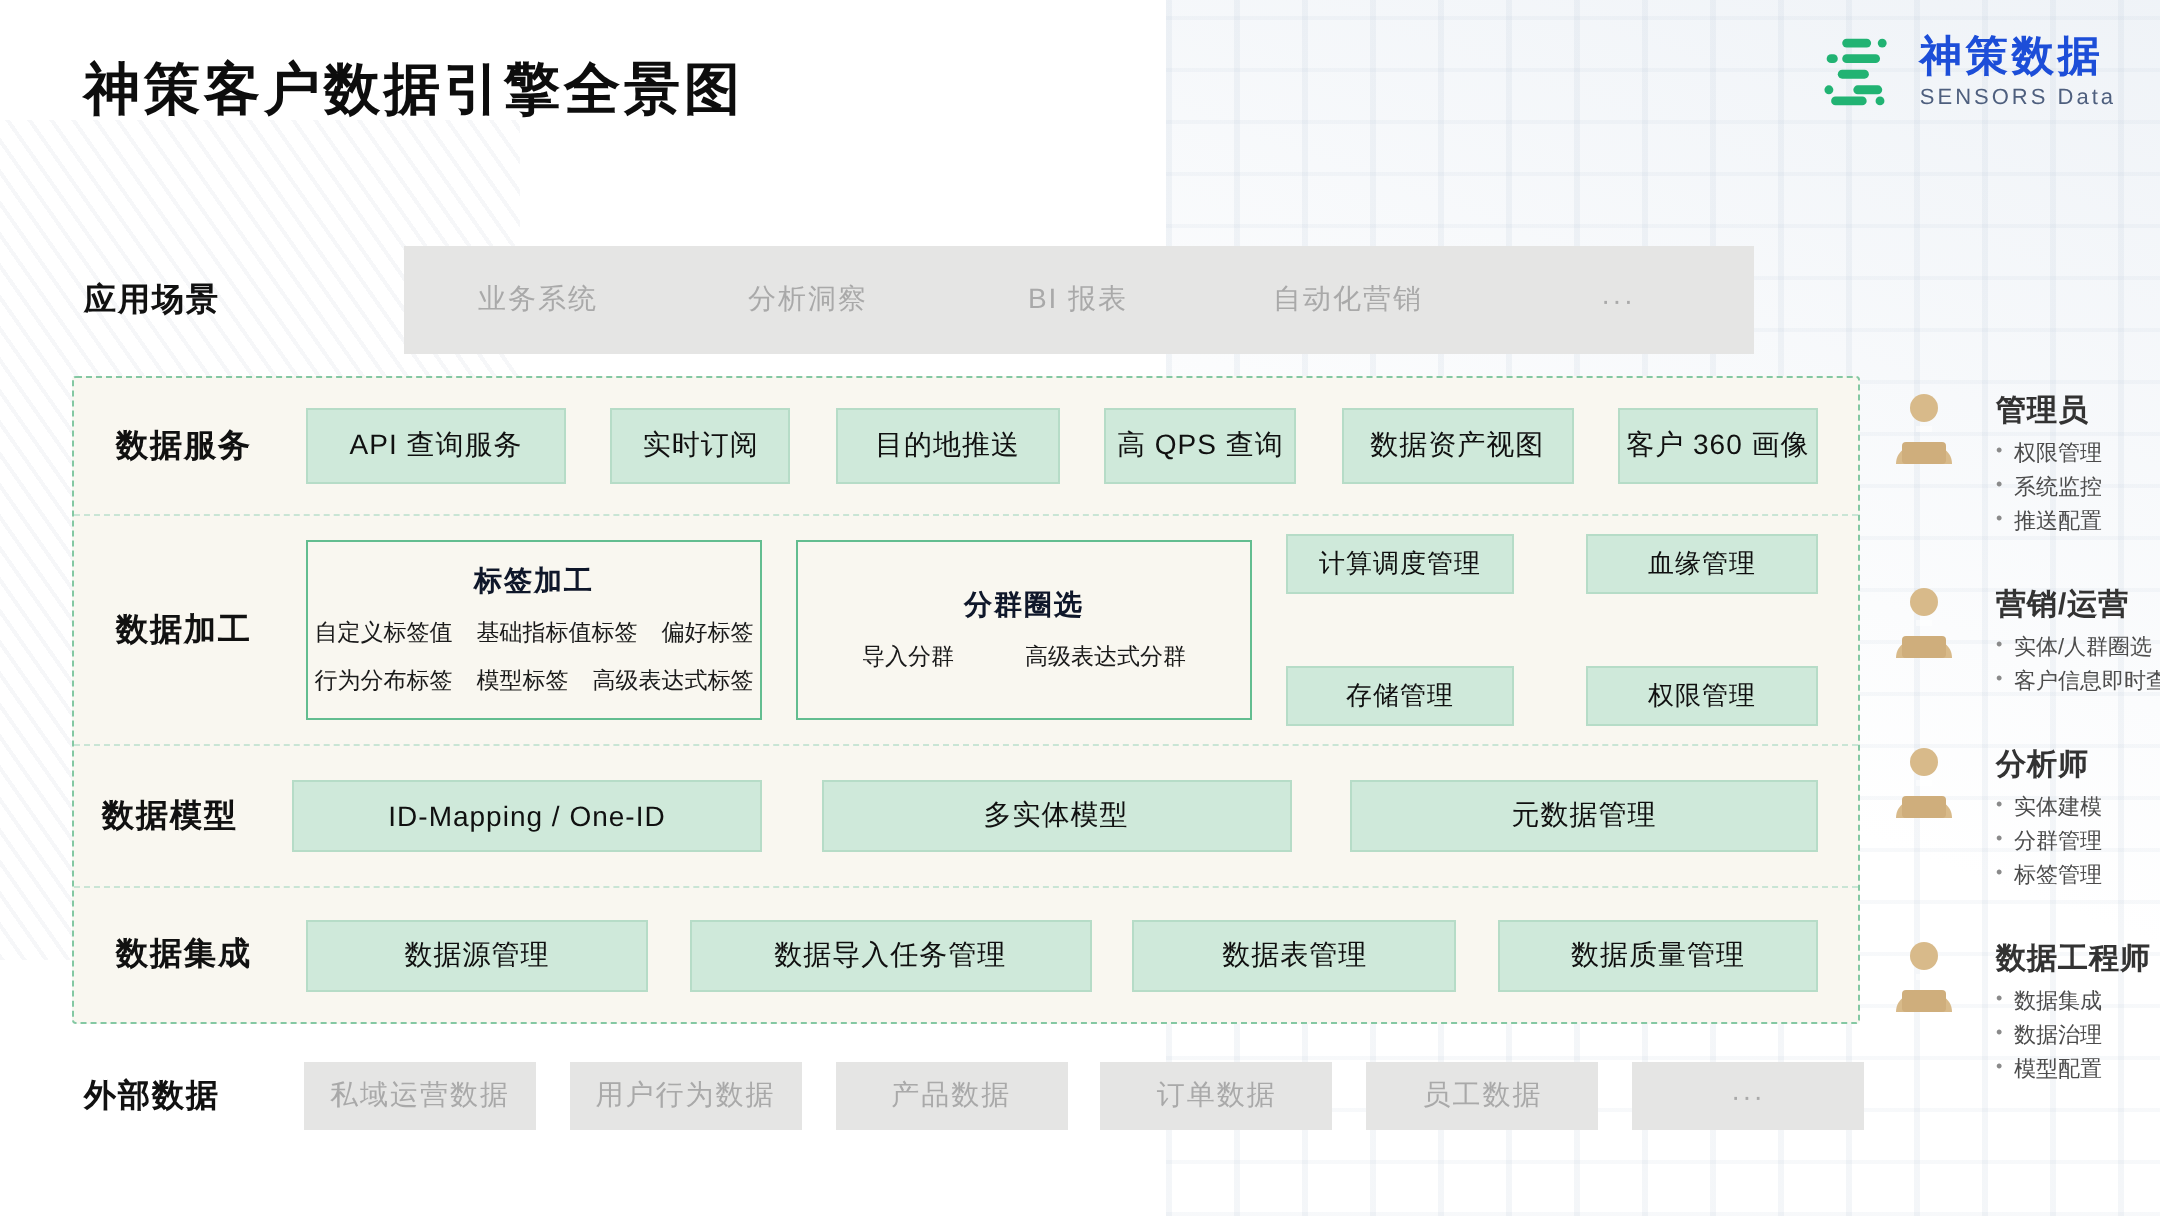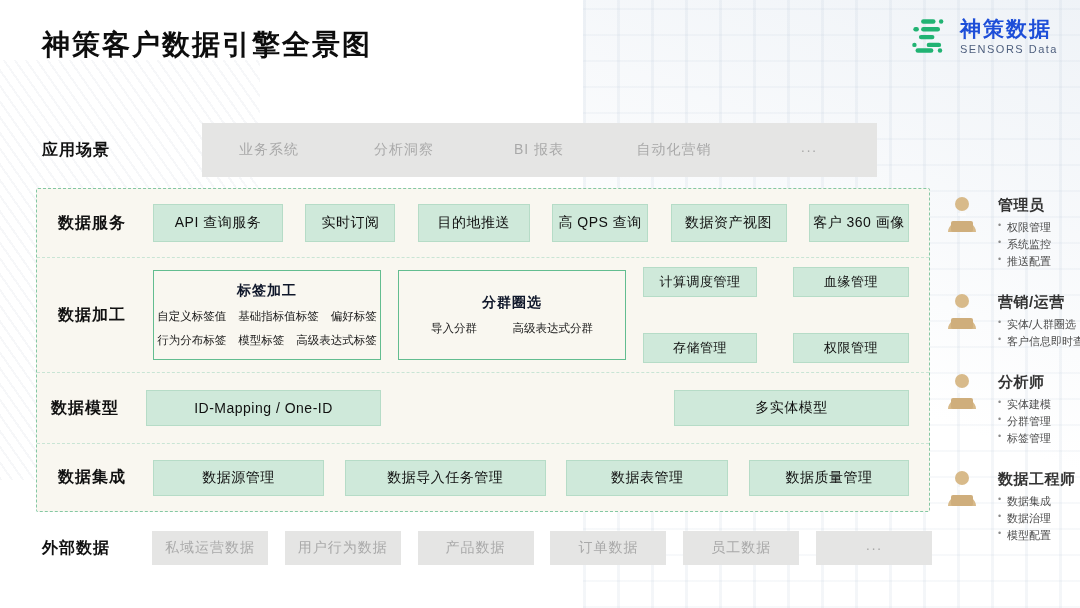--- a/index.html
+++ b/index.html
@@ -171,20 +171,21 @@
             <div class="gbox">权限管理</div>
           </div>
         </div>
       </div>
 
       <div class="erow model erow-sep">
         <div class="row-label">数据模型</div>
         <div class="boxes">
           <div class="gbox" style="width:235px">ID-Mapping / One-ID</div>
           <div class="gbox" style="width:235px">多实体模型</div>
+          <div class="gbox" style="width:234px">元数据管理</div>
         </div>
       </div>
 
       <div class="erow integration">
         <div class="row-label">数据集成</div>
         <div class="boxes">
           <div class="gbox" style="width:171px">数据源管理</div>
           <div class="gbox" style="width:201px">数据导入任务管理</div>
           <div class="gbox" style="width:162px">数据表管理</div>
           <div class="gbox" style="width:160px">数据质量管理</div>

